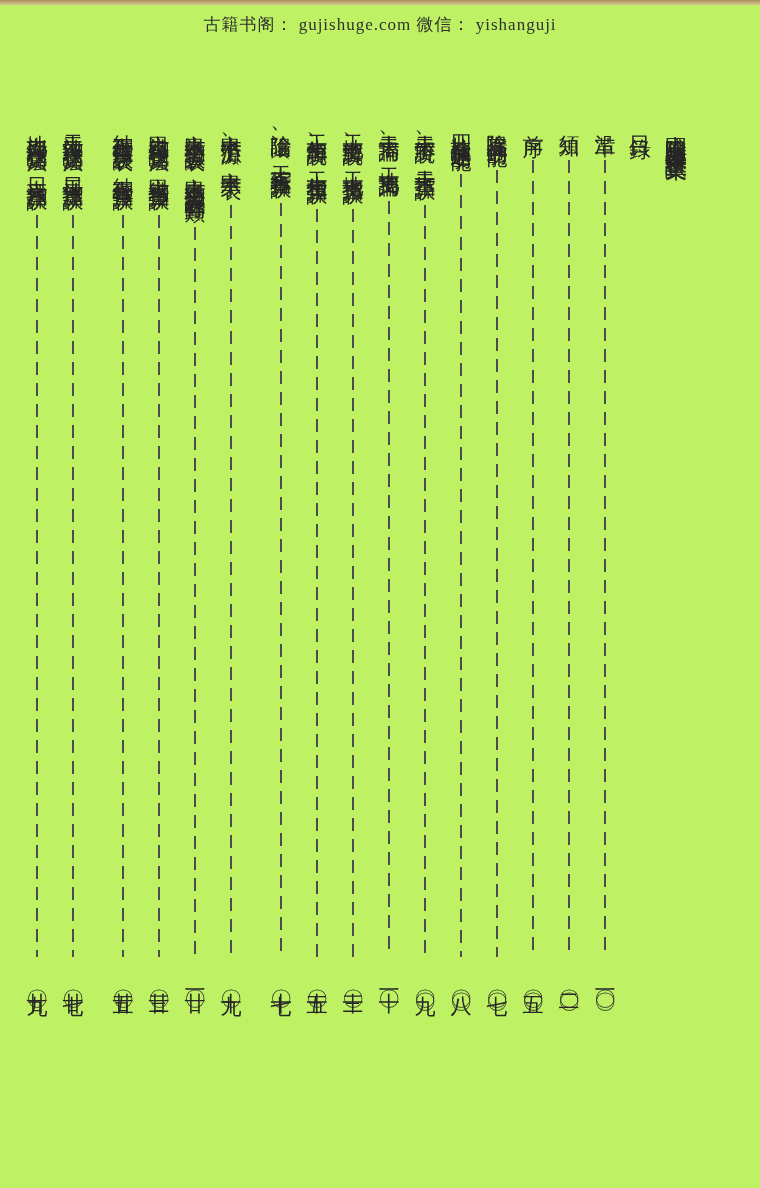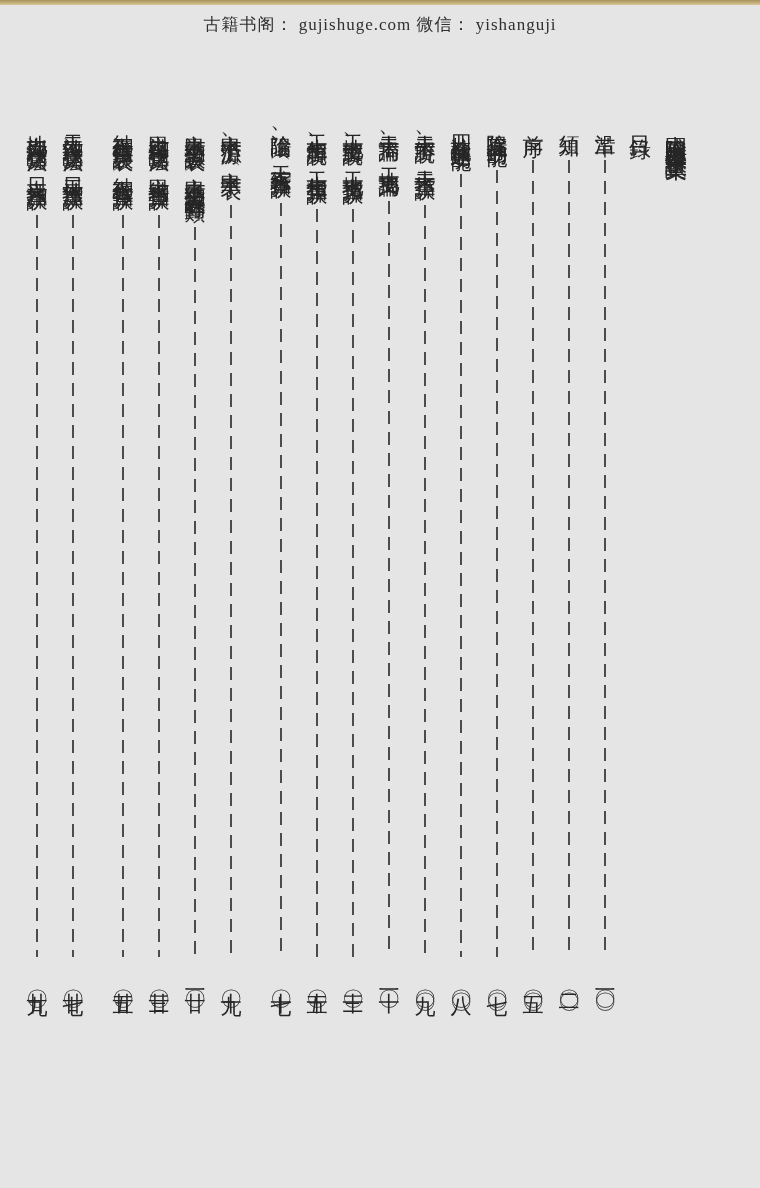--- a/index.html
+++ b/index.html
@@ -10,21 +10,21 @@
   body {
     width: 760px;
     height: 1188px;
     position: relative;
     overflow: hidden;
     font-family: "Liberation Serif", serif;
   }
   .page {
     position: absolute;
     inset: 0;
-    background: #e5e5e5;
+    background: #bef264;
     font-family: Liberation Serif, serif;
   }
   .top-bar {
     position: absolute;
     top: 0;
     left: 0;
     width: 760px;
     height: 5px;
     background: linear-gradient(to bottom, #a8905a, #d8c795);
   }

